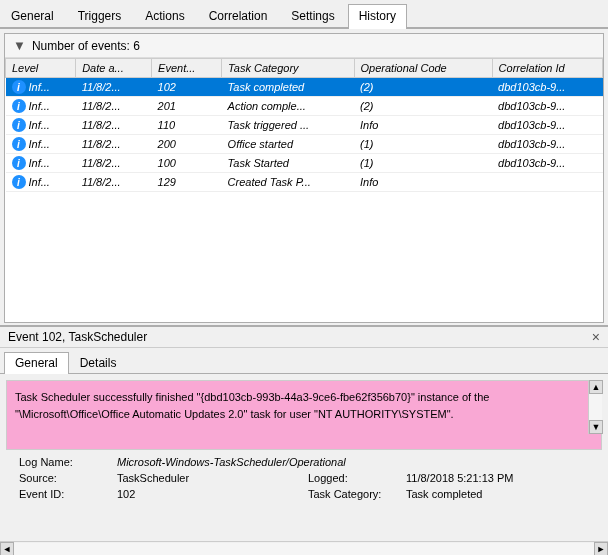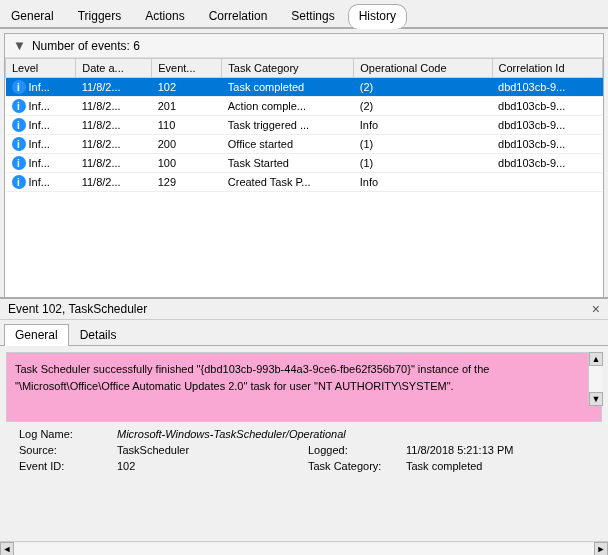--- a/index.html
+++ b/index.html
@@ -21,21 +21,20 @@
       background: #f0f0f0;
       color: #000;
       font-size: 12px;
     }
     .tab.active {
       background: #fff;
       border-color: #adadad;
       border-bottom-color: #fff;
       margin-bottom: -2px;
       z-index: 1;
-      border-radius: 10px;
     }
 
     
     .history-panel {
       background: #fff;
       border: 1px solid #adadad;
       margin: 4px;
       height: 290px;
       display: flex;
       flex-direction: column;
@@ -60,20 +59,21 @@
     }
 
     
     .event-table {
       flex: 1;
       overflow: auto;
     }
     table {
       width: 100%;
       border-collapse: collapse;
+      font-style: italic;
     }
     thead th {
       background: #f0f0f0;
       border: 1px solid #ccc;
       padding: 3px 6px;
       font-weight: normal;
       font-size: 11px;
       text-align: left;
       white-space: nowrap;
       position: sticky;
@@ -109,21 +109,21 @@
       font-weight: bold;
       flex-shrink: 0;
     }
 
     
     .detail-panel {
       position: absolute;
       bottom: 0;
       left: 0;
       right: 0;
-      height: 258px;
+      height: 230px;
       background: #f0f0f0;
       border-top: 2px solid #adadad;
     }
 
     .detail-titlebar {
       display: flex;
       align-items: center;
       justify-content: space-between;
       background: #f0f0f0;
       padding: 3px 8px;

